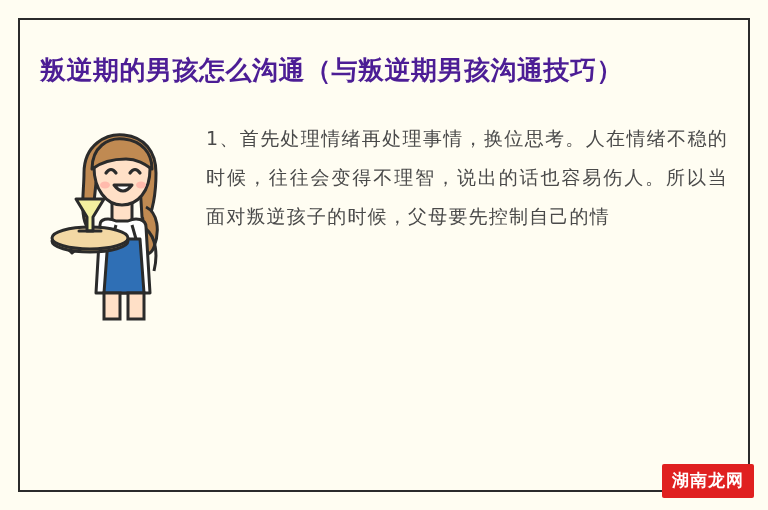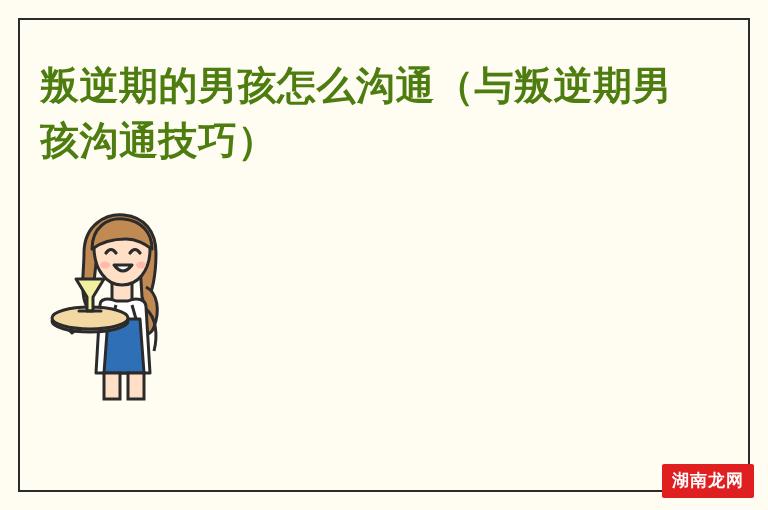--- a/index.html
+++ b/index.html
@@ -36,26 +36,26 @@
   .content {
     position: absolute;
     left: 40px;
     top: 44px;
     right: 40px;
     bottom: 30px;
   }
 
   .title {
     font-family: "DejaVu Sans", "Liberation Sans", sans-serif;
-    font-size: 39px;
+    font-size: 26px;
     font-weight: bold;
-    color: #4d7c0f;
+    color: #4c1d95;
     line-height: 1.42;
     letter-spacing: 0.5px;
-    margin: 14px 0 26px 0;
+    margin: 8px 0 26px 0;
     max-width: 640px;
   }
 
   .body-area {
     display: flex;
     align-items: flex-start;
   }
 
   .illustration {
     width: 140px;
@@ -140,19 +140,20 @@
           <ellipse cx="44" cy="117" rx="38" ry="11" fill="#f3d8a4" stroke="#2b2b2b" stroke-width="3"></ellipse>
 
           <path d="M30 78 L58 78 L47 96 L47 110 L41 110 L41 96 Z" fill="#f3efa0" stroke="#2b2b2b" stroke-width="3" stroke-linejoin="round"></path>
           <path d="M33 110 L55 110" stroke="#2b2b2b" stroke-width="3" stroke-linecap="round"></path>
 
           <rect x="58" y="172" width="16" height="26" fill="#ffe0c7" stroke="#2b2b2b" stroke-width="3"></rect>
           <rect x="82" y="172" width="16" height="26" fill="#ffe0c7" stroke="#2b2b2b" stroke-width="3"></rect>
         </svg>
       </div>
 
+      <p class="paragraph">1、首先处理情绪再处理事情，换位思考。人在情绪不稳的时候，往往会变得不理智，说出的话也容易伤人。所以当面对叛逆孩子的时候，父母要先控制自己的情</p>
 
     </div>
   </div>
 
   <div class="watermark">湖南龙网</div>
 
 </div>
 
 </body></html>

